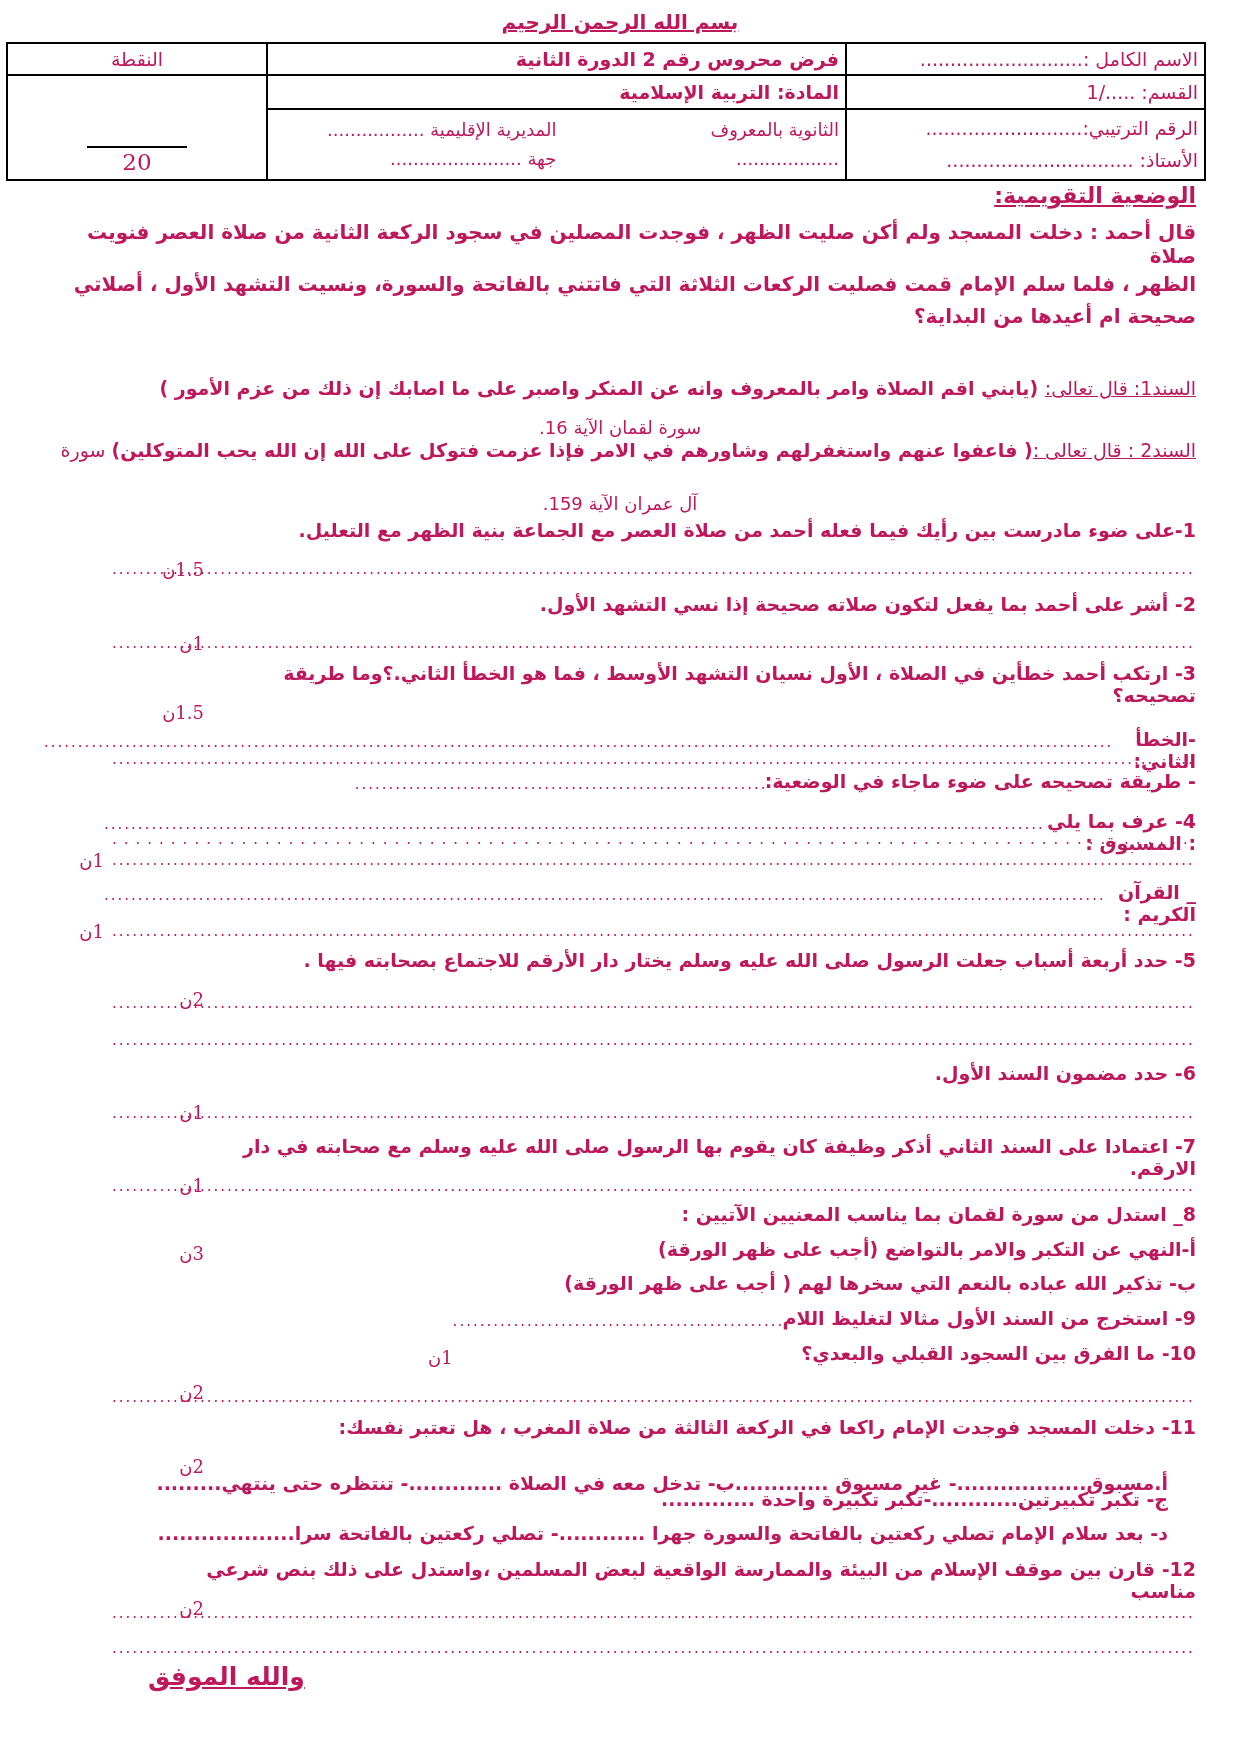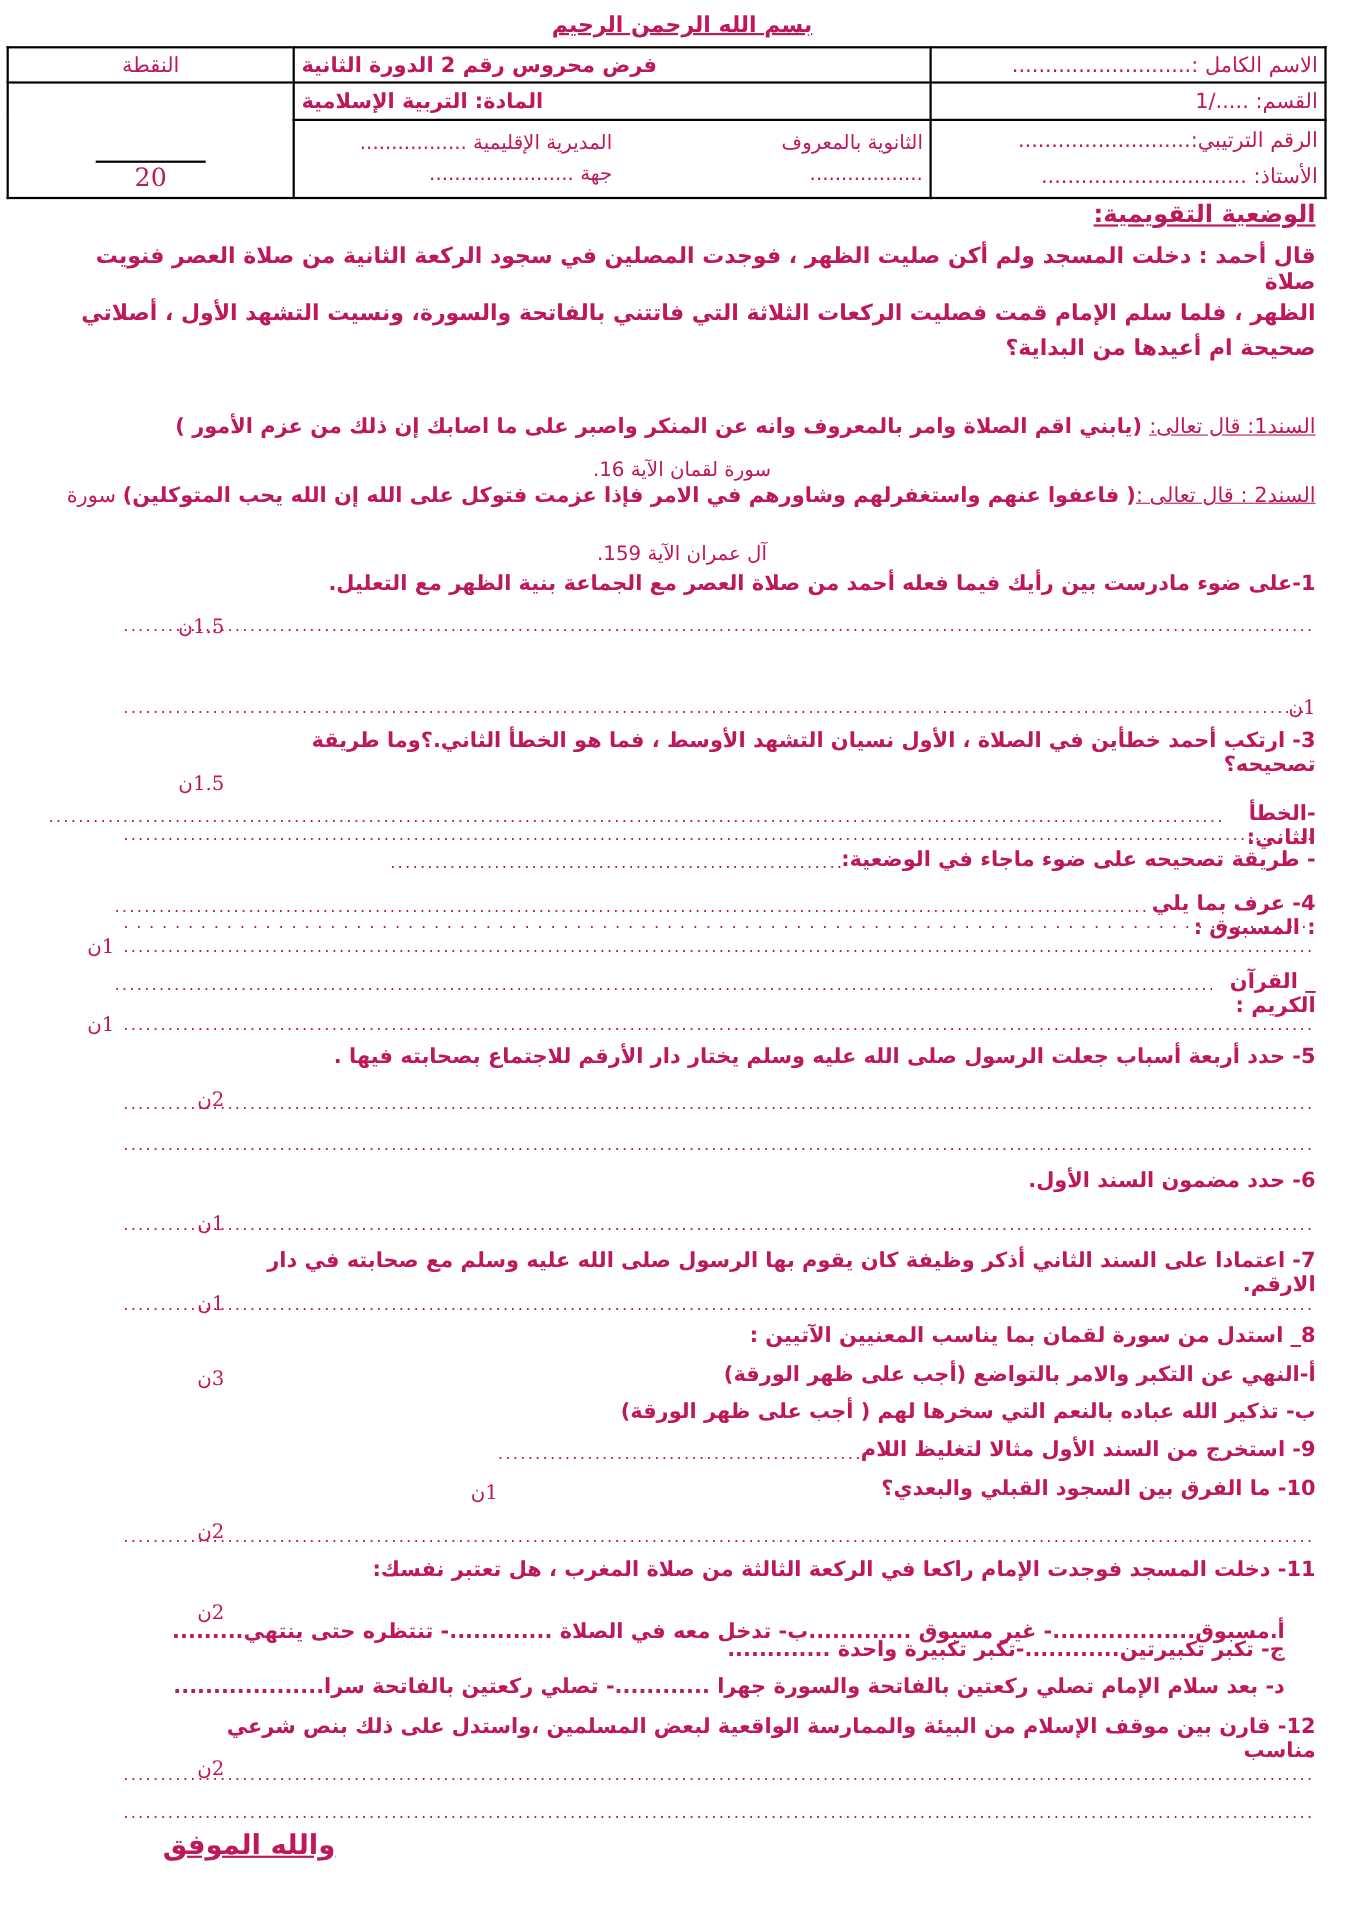--- a/index.html
+++ b/index.html
@@ -7,21 +7,21 @@
         font-family:"DejaVu Sans",sans-serif;color:#be185d;direction:rtl;}
   .row{position:absolute;left:44px;right:44px;direction:rtl;}
   .bold{font-weight:bold;}
   .basmala{top:10px;text-align:center;font-size:20px;font-weight:bold;}
   .basmala span{text-decoration:underline;}
   
   .hdr{position:absolute;top:42px;left:30px;right:34px;}
   table{border-collapse:collapse;width:100%;table-layout:fixed;}
   td{border:2px solid #000;font-size:19px;padding:2px 6px;vertical-align:middle;}
   .col-student{width:345px;}
-  .col-mid{width:565px;text-align:left;}
+  .col-mid{width:565px;text-align:right;}
   .col-score{width:246px;text-align:center;}
   .r1{height:32px;}
   .r2{height:34px;}
   .r3{height:66px;}
   .mid-grid{display:grid;grid-template-columns:1fr 1fr;row-gap:8px;font-size:18px;align-items:center;}
   .student-two div{line-height:1.7;}
   .score-cell{vertical-align:bottom;}
   .score-frac{width:100px;margin:0 auto 2px;border-top:2px solid #000;text-align:center;
               font-size:23px;padding-top:1px;font-family:"DejaVu Serif","DejaVu Sans",serif;}
   
@@ -102,20 +102,21 @@
   </div>
   <div class="row ref" style="top:493px">آل عمران  الآية 159.</div>
 
   <div class="row q" style="top:519px">
     <div class="t">1-على ضوء مادرست بين رأيك فيما فعله أحمد من صلاة العصر مع الجماعة بنية الظهر مع التعليل.</div>
     <div class="score">1.5ن</div>
   </div>
   <div class="row dot" style="top:560px">........................................................................................................................................................................................................................................................</div>
 
   <div class="row q" style="top:593px">
+    <div class="t">2- أشر على أحمد بما يفعل لتكون صلاته صحيحة إذا نسي التشهد الأول.</div>
     <div class="score">1ن</div>
   </div>
   <div class="row dot" style="top:634px">........................................................................................................................................................................................................................................................</div>
 
   <div class="row q" style="top:662px">
     <div class="t">3- ارتكب أحمد خطأين في الصلاة ، الأول نسيان التشهد الأوسط ، فما هو الخطأ الثاني.؟وما طريقة تصحيحه؟</div>
     <div class="score">1.5ن</div>
   </div>
 
   <div class="row q" style="top:728px">

